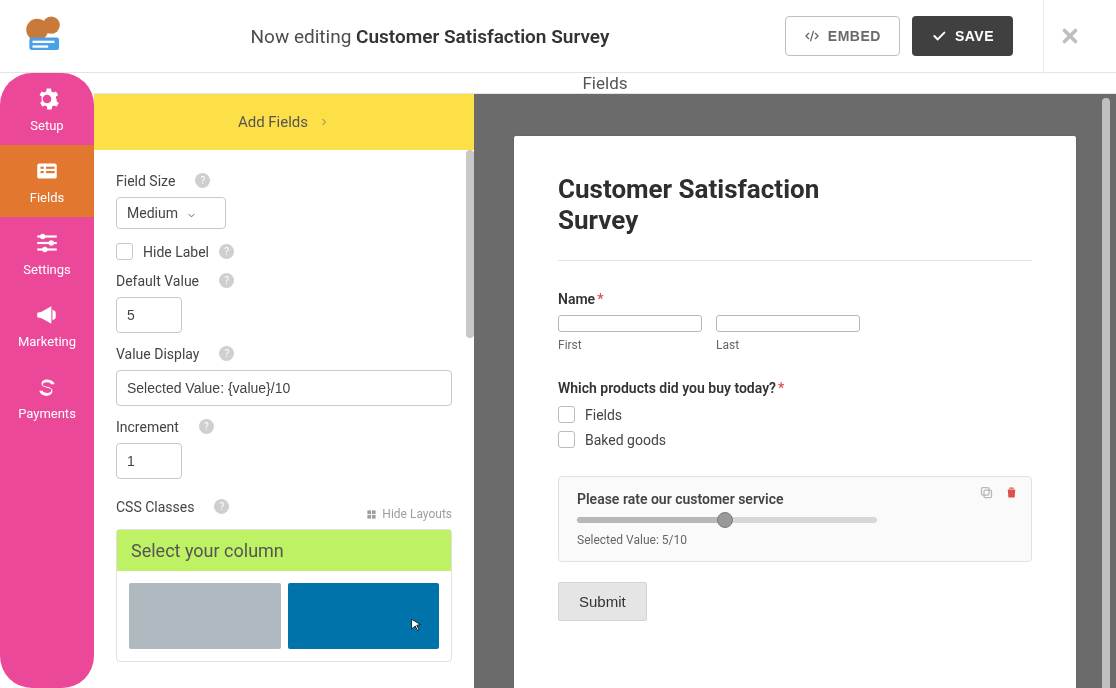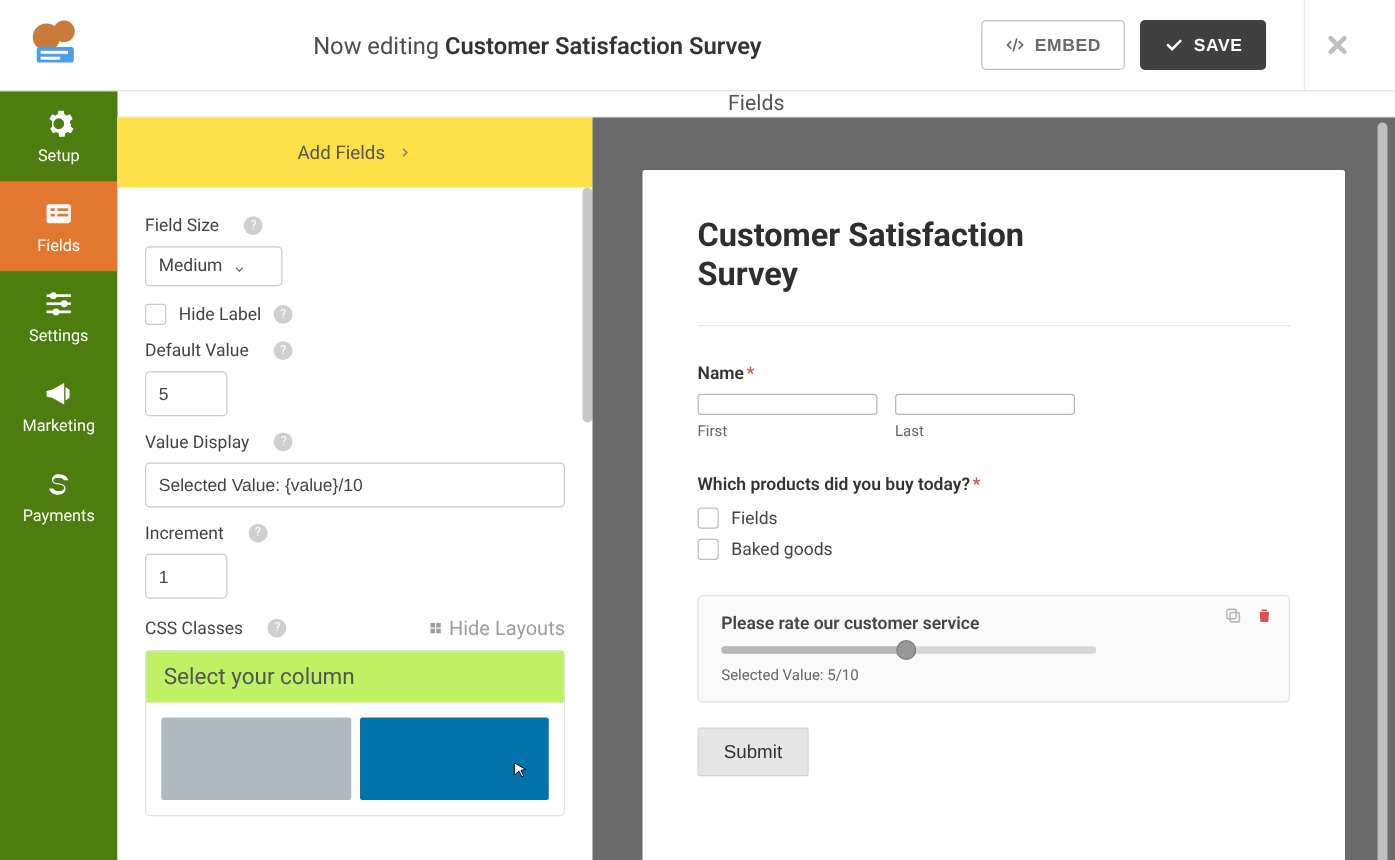--- a/index.html
+++ b/index.html
@@ -16,21 +16,21 @@
 .btn { border-radius:4px; height:40px; display:inline-flex; align-items:center; gap:8px; padding:0 18px; font-size:14px; font-weight:600; cursor:pointer; border:1px solid transparent;}
 .btn-embed { border:1px solid #bfbfbf; color:#6a6a6a; background:#fff; letter-spacing:.5px;}
 .btn-save { background:#404040; color:#fff; letter-spacing:.5px;}
 .close-x { margin-left:30px; color:#bfbfbf; cursor:pointer; padding:0 15px; border-left:1px solid #ececec; height:73px; display:flex; align-items:center;}
 .close-x svg{width:22px;height:22px;}
 .btn-embed svg{width:16px;height:16px;}
 .btn-save svg{width:16px;height:16px;}
 
 
 .body { display:flex; height:615px; }
-.sidenav { width:94px; background:#4d7c0f; }
+.sidenav { width:94px; background:#ec4899;border-radius:32px; }
 .sidenav-item { width:100%; height:72px; display:flex; flex-direction:column; align-items:center; justify-content:center; gap:6px; color:#fff; font-size:13px; cursor:pointer;}
 .sidenav-item.active { background:#e27730; }
 .sidenav-item svg{width:26px;height:26px;fill:#fff;}
 .sidenav-item span{font-size:13px;}
 
 
 .workspace { flex:1; display:flex; flex-direction:column; }
 .section-title { height:44px; display:flex; align-items:center; justify-content:center; font-size:17px; color:#555; border-bottom:1px solid #e4e4e4;}
 .workpanes { flex:1; display:flex; position:relative;}
 
@@ -46,21 +46,21 @@
 .help-icon { width:15px; height:15px; border-radius:50%; background:#cfcfcf; color:#fff; font-size:10px; display:inline-flex; align-items:center; justify-content:center;}
 .sel, .inp { border:1px solid #c8c8c8; border-radius:4px; background:#fff; font-size:14px; color:#444; }
 .sel { padding:7px 28px 7px 10px; position:relative; display:inline-flex; align-items:flex-end; gap:8px;}
 .sel svg{width:11px;height:11px;stroke:#555;stroke-width:2;fill:none;}
 .inp { padding:9px 10px; }
 .inp-sm{ width:66px; }
 .inp-full{ width:100%; }
 .check-row { display:flex; align-items:center; gap:10px; font-size:14px; color:#444; margin-top:14px;}
 .check-box{ width:17px;height:17px;border:1px solid #c8c8c8;border-radius:3px;background:#fff;}
 .css-header { display:flex; justify-content:space-between; align-items:center; margin-top:14px;}
-.hide-layouts { font-size:16px; color:#9e9e9e; display:flex; align-items:center; gap:5px;}
+.hide-layouts { font-size:12px; color:#9e9e9e; display:flex; align-items:center; gap:5px;margin-top:14px;}
 .hide-layouts svg{width:11px;height:11px;fill:#9e9e9e;}
 .column-box { border:1px solid #e0e0e0; border-radius:4px; margin-top:8px; }
 .column-caption { background:#bef264; padding:10px 14px; font-size:18px; color:#555;}
 .swatches { display:flex; gap:7px; padding:12px 12px; }
 .swatch { height:66px; flex:1; border-radius:2px;}
 .swatch-a { background:#aeb9c0;}
 .swatch-b { background:#0073aa; position:relative;}
 .cursor-pointer{ position:absolute; bottom:14px; right:14px; width:18px;height:18px;}
 .scroll-thumb { position:absolute; left:380px; top:56px; transform:translateX(-8px); width:8px; height:188px; background:#c8c8c8; border-radius:4px;}
 

